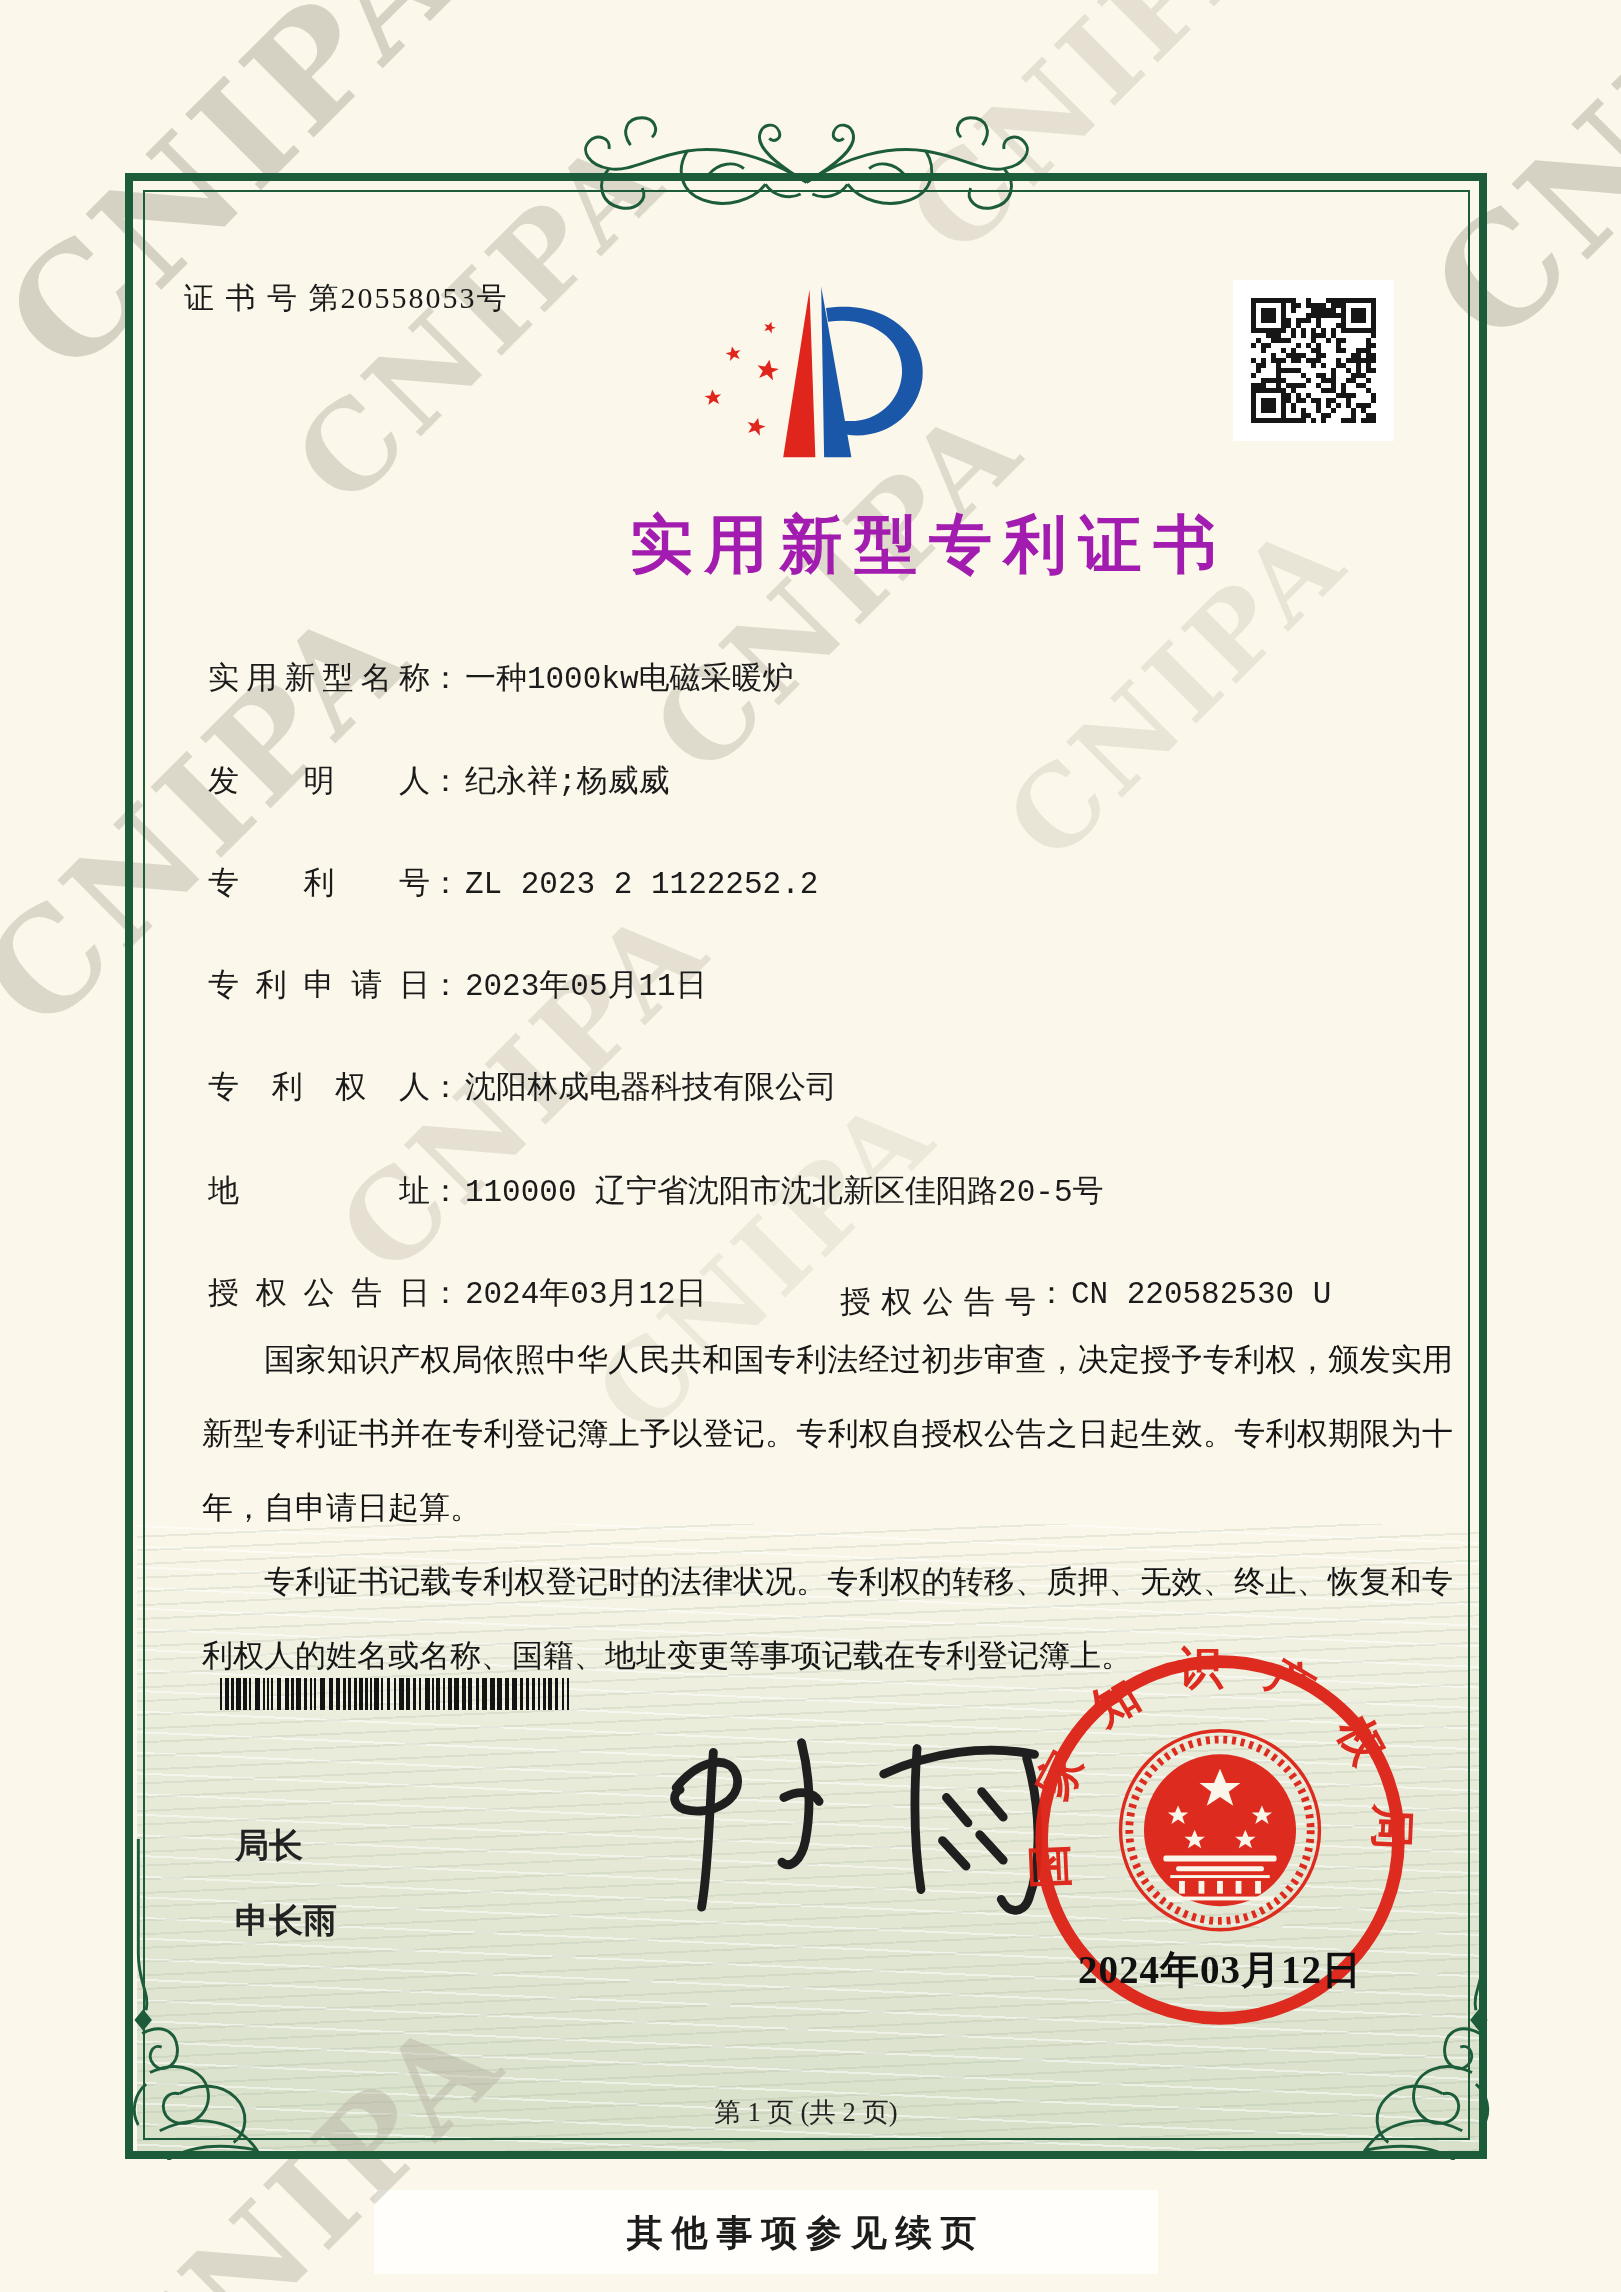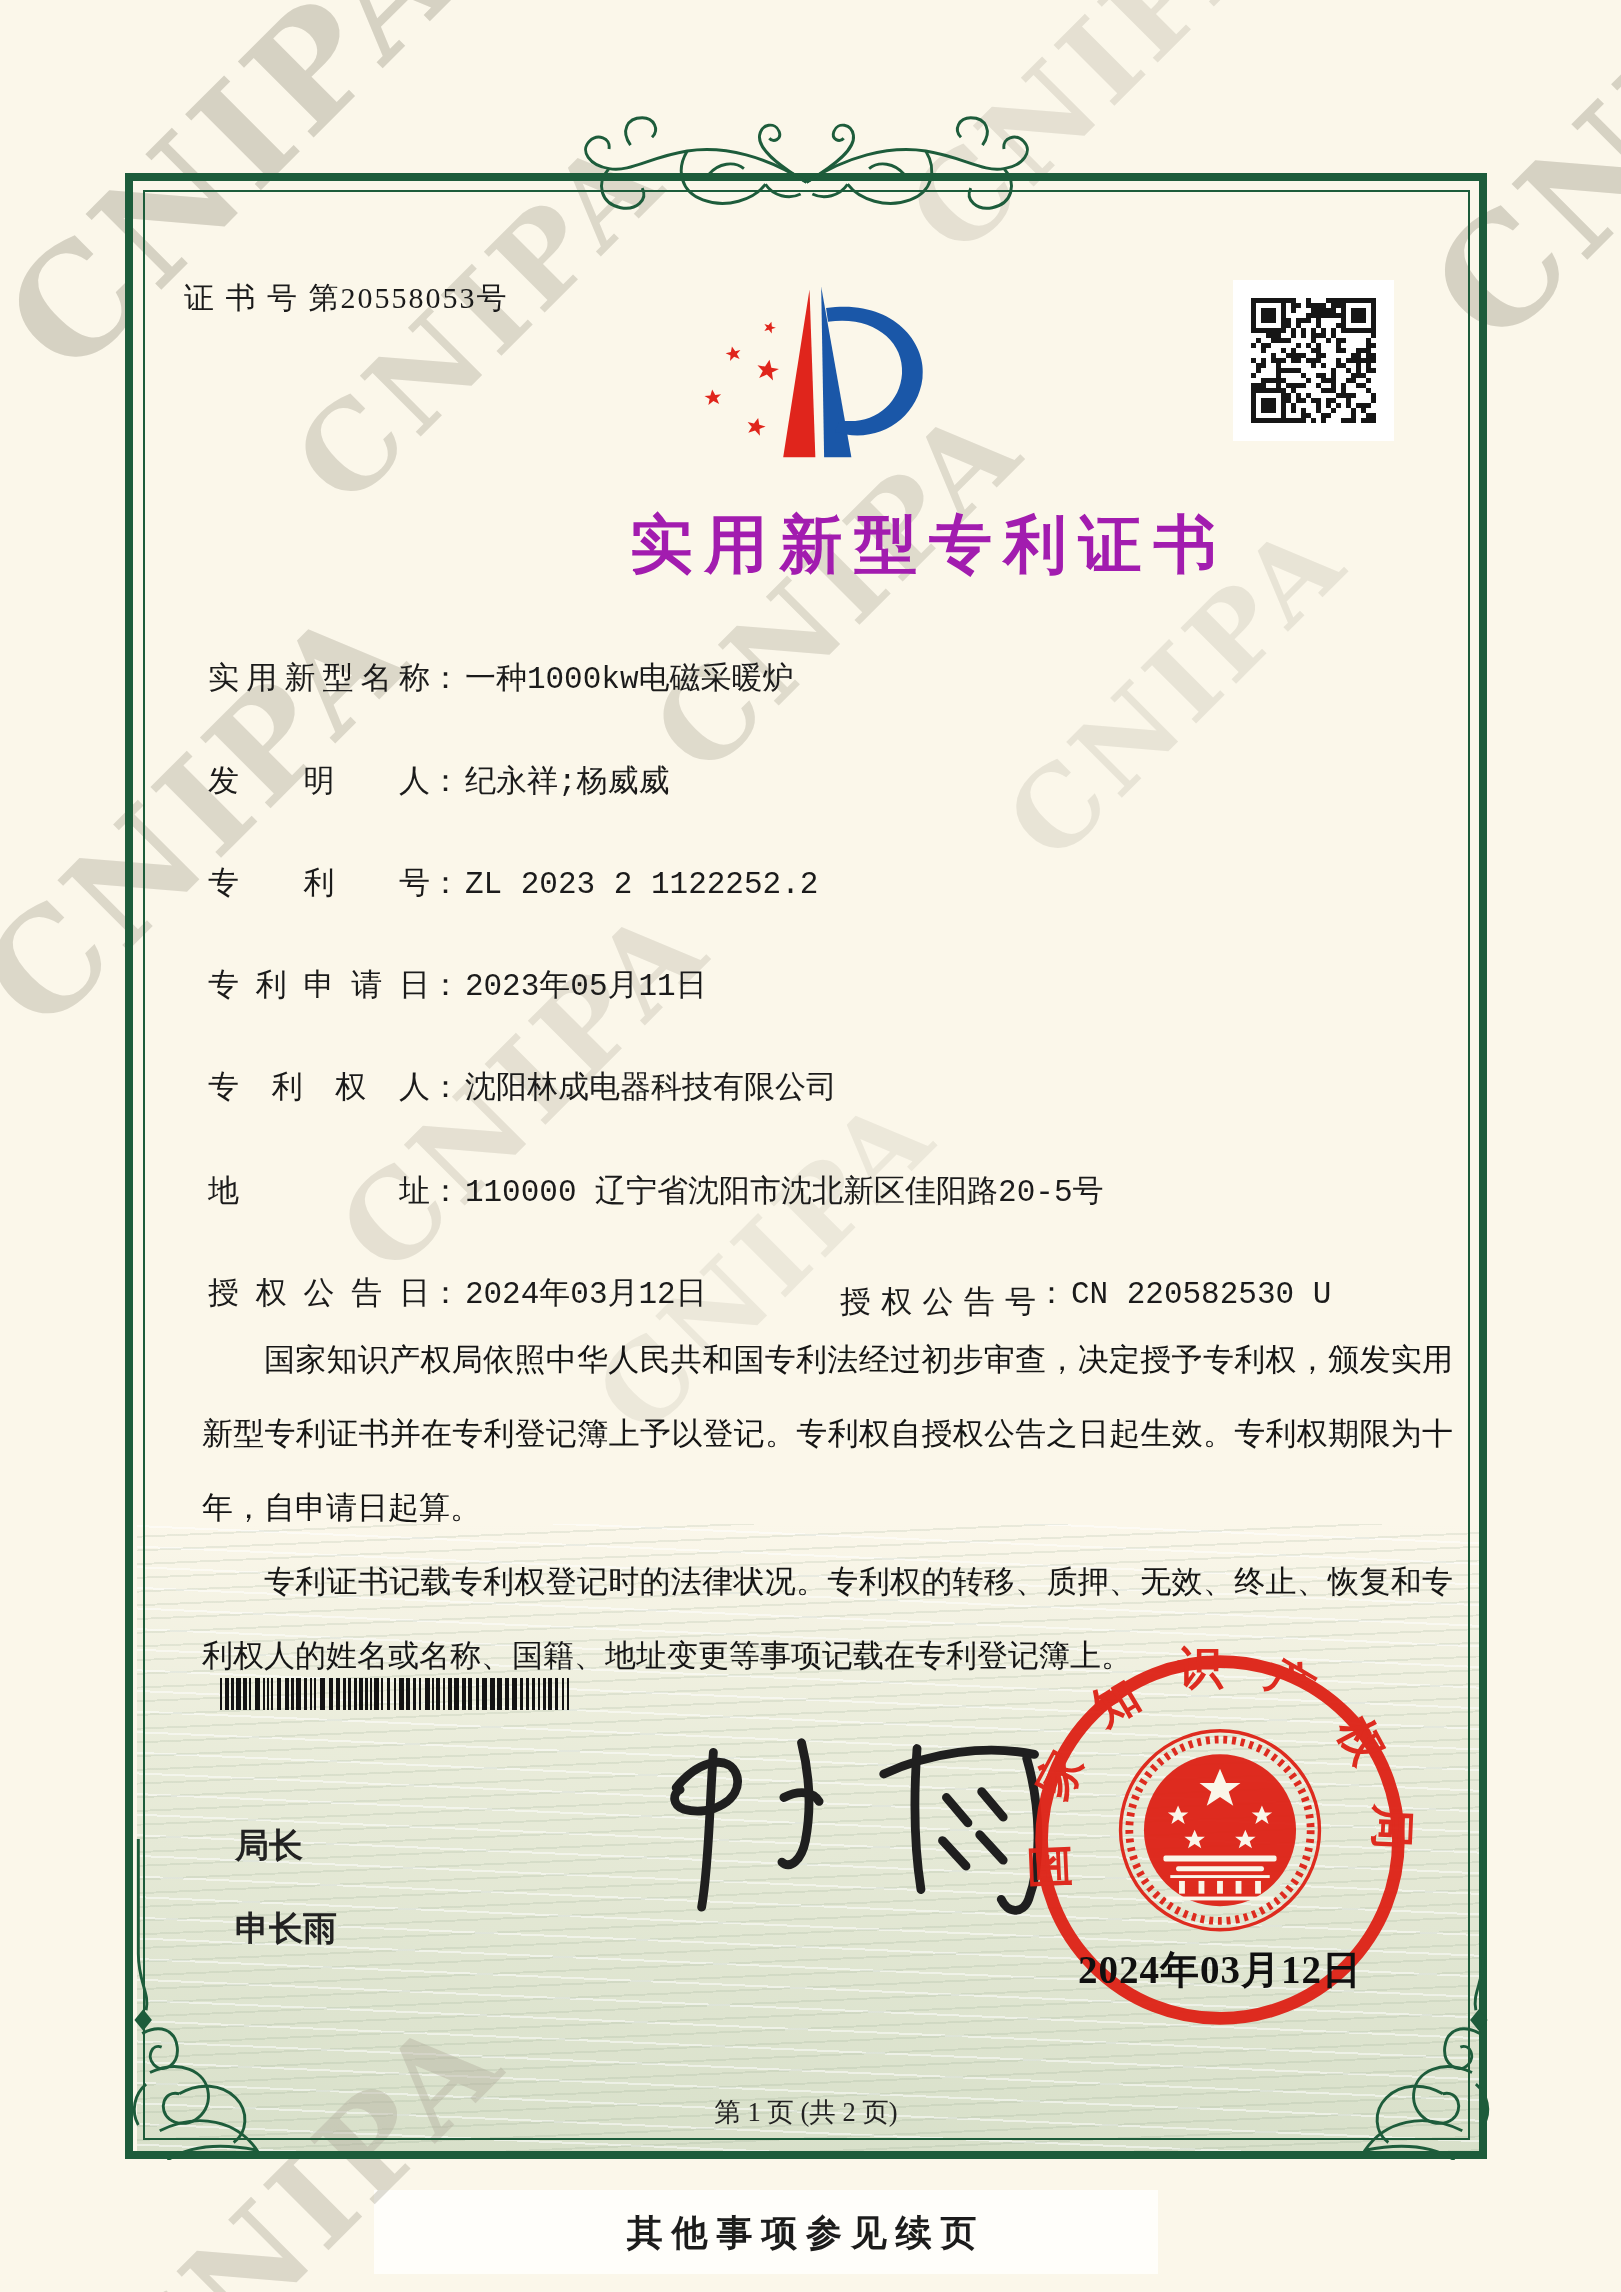--- a/index.html
+++ b/index.html
@@ -80,21 +80,21 @@
     position:absolute; left:220px; top:1678px; width:361px; height:32px;
     z-index:4; display:flex; align-items:stretch; overflow:hidden;
   }
   .barcode i{ display:block; height:100%; background:#131313; flex:0 0 auto; }
   .signer-title{
     position:absolute; left:235px; top:1823px; z-index:4;
     font-family:"Liberation Sans","DejaVu Sans",sans-serif; font-weight:600; font-size:34px; color:#222;
   }
   .signer-name{
     position:absolute; left:235px; top:1898px; z-index:4;
-    font-family:"Liberation Sans","DejaVu Sans",sans-serif; font-weight:600; font-size:34px; color:#222;margin-top:8px;
+    font-family:"Liberation Sans","DejaVu Sans",sans-serif; font-weight:600; font-size:34px; color:#222;
   }
   .signature{ position:absolute; left:637px; top:1715px; width:470px; height:211px; z-index:4; }
 
   .seal{ position:absolute; left:1025px; top:1645px; width:390px; height:390px; z-index:5; opacity:.96; pointer-events:none; }
   .seal-date{
     position:absolute; left:1025px; top:1943px; width:390px; z-index:6;
     text-align:center; font-size:39px; font-weight:600; color:#101010; letter-spacing:1px;
   }
 
   .page-footer{

